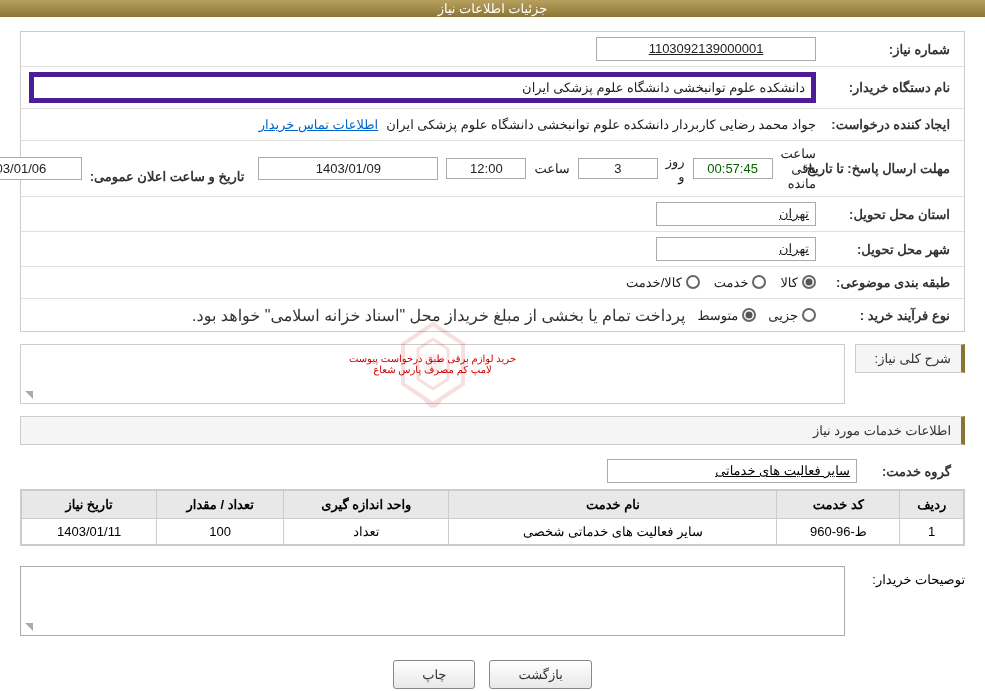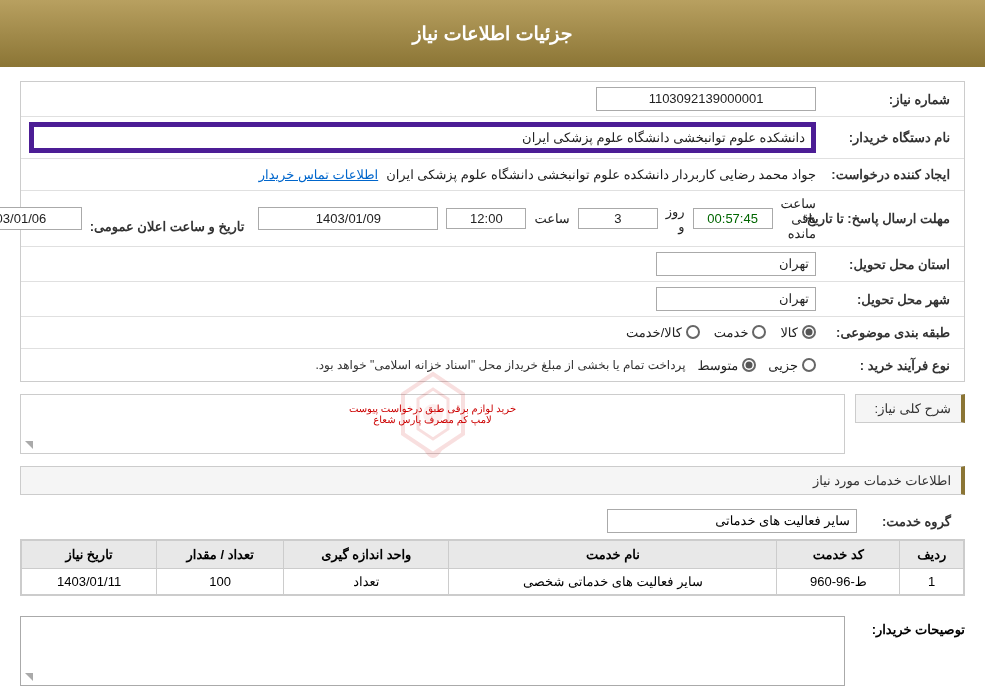--- a/index.html
+++ b/index.html
@@ -12,23 +12,23 @@
     .page-container {
       width: 985px;
       min-height: 691px;
       background: #fff;
       margin: 0 auto;
     }
     .header-bar {
       background: linear-gradient(to bottom, #b8a060, #8b7535);
       color: #fff;
       text-align: center;
-      padding: 22px 16px;
-      font-size: 19px;
-      font-weight: bold;
+      padding: 1px 16px;
+      font-size: 13px;
+      font-weight: normal;
     }
     .content-area {
       padding: 14px 20px;
       background: #fff;
     }
     .info-section {
       border: 1px solid #ccc;
       background: #fff;
       margin-bottom: 12px;
     }
@@ -54,20 +54,21 @@
       flex: 1;
       color: #222;
       text-align: right;
     }
     .input-box {
       border: 1px solid #aaa;
       background: #fff;
       padding: 3px 6px;
       min-height: 24px;
       display: inline-block;
+      text-decoration: underline;
     }
     .input-box-wide {
       width: 100%;
       border: 5px solid #4c1d95;
       background: #fff;
       padding: 3px 6px;
       min-height: 24px;
     }
     .link-blue {
       color: #0066cc;
@@ -130,21 +131,21 @@
       left: 50%;
       transform: translate(-50%, -50%);
     }
     .purchase-type-row {
       display: flex;
       align-items: center;
       flex: 1;
       gap: 12px;
     }
     .purchase-note {
-      font-size: 12px;
+      font-size: 16px;
       color: #333;
     }
     .section-title {
       background: #f5f5f5;
       border: 1px solid #ccc;
       padding: 6px 10px;
       font-weight: normal;
       color: #333;
       margin-bottom: 8px;
       border-right: 4px solid #8b7535;
@@ -189,21 +190,21 @@
     table tr:nth-child(even) {
       background: #f9f9f9;
     }
     .buyer-desc-section {
       display: flex;
       align-items: flex-start;
       margin-bottom: 14px;
       gap: 10px;
     }
     .buyer-desc-label {
-      font-weight: bold;
+      font-weight: normal;
       white-space: nowrap;
       min-width: 110px;
       padding-top: 6px;
     }
     .buyer-desc-textarea {
       flex: 1;
       border: 1px solid #aaa;
       min-height: 70px;
       background: #fff;
       position: relative;

